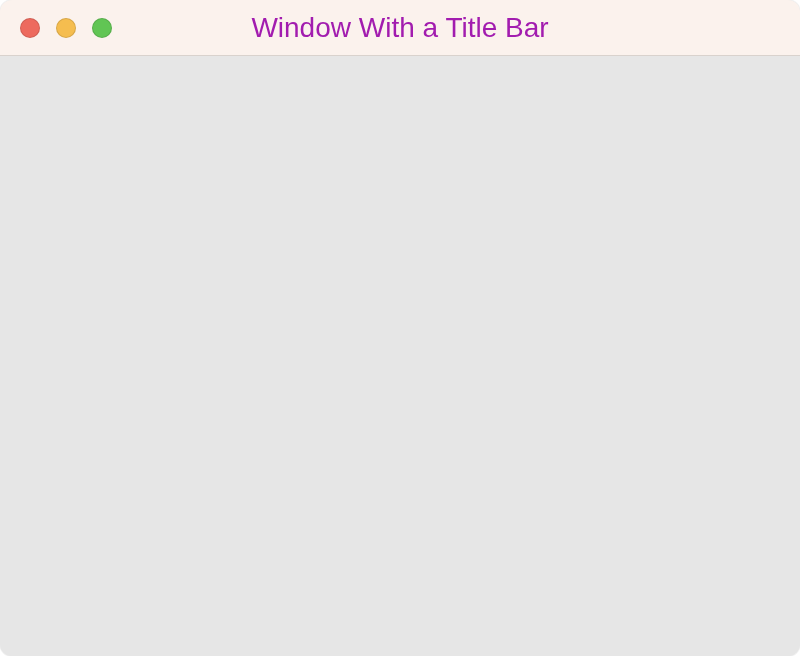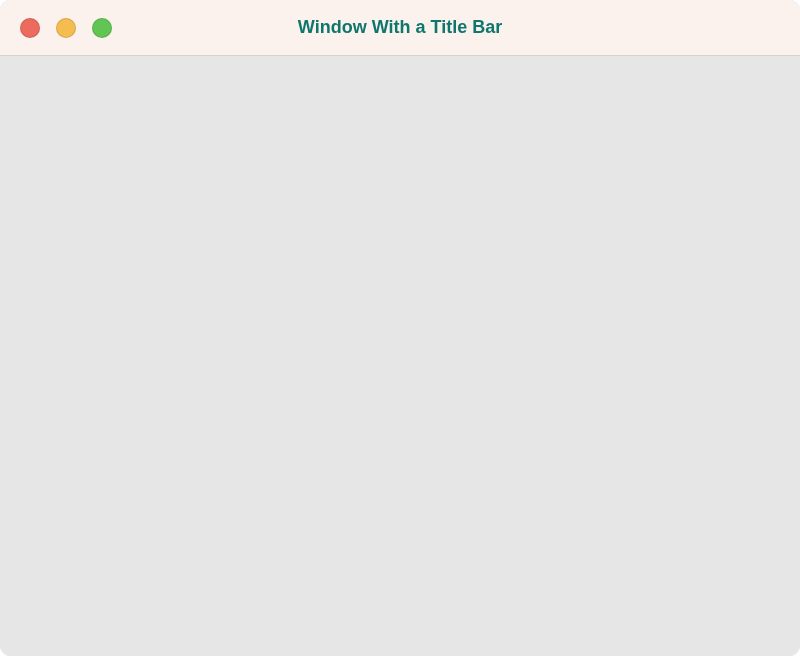--- a/index.html
+++ b/index.html
@@ -47,23 +47,23 @@
     .tl-min {
       background: #f5bd4f;
     }
     .tl-max {
       background: #61c554;
     }
     .title {
       position: absolute;
       left: 50%;
       transform: translateX(-50%);
-      font-size: 18px;
-      font-weight: 700;
-      color: #0f766e;
+      font-size: 28px;
+      font-weight: 400;
+      color: #a21caf;
       white-space: nowrap;
     }
     .content {
       width: 100%;
       height: calc(100% - 56px);
       background: #e6e6e6;
     }
   </style>
 </head>
 <body>

